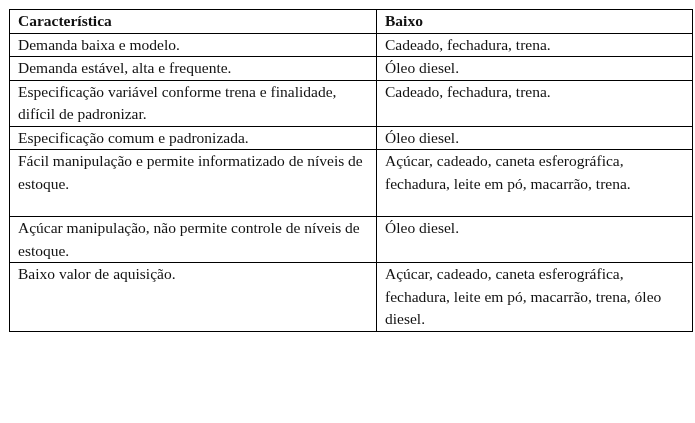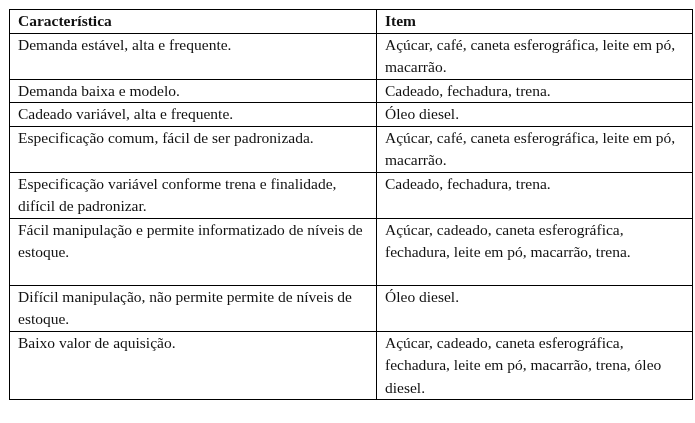--- a/index.html
+++ b/index.html
@@ -45,50 +45,46 @@
 <body>
 
 <table class="doc-table">
   <colgroup>
     <col class="c1">
     <col class="c2">
   </colgroup>
   <thead>
     <tr class="h1">
       <th>Característica</th>
-      <th>Item</th>
+      <th>Baixo</th>
     </tr>
   </thead>
   <tbody>
-    <tr class="h2">
-      <td>Demanda estável, alta e frequente.</td>
-      <td>Açúcar, café, caneta esferográfica, leite em pó, macarrão.</td>
-    </tr>
     <tr class="h1">
       <td>Demanda baixa e modelo.</td>
       <td>Cadeado, fechadura, trena.</td>
     </tr>
     <tr class="h1">
-      <td>Cadeado variável, alta e frequente.</td>
+      <td>Demanda estável, alta e frequente.</td>
       <td>Óleo diesel.</td>
-    </tr>
-    <tr class="h2">
-      <td>Especificação comum, fácil de ser padronizada.</td>
-      <td>Açúcar, café, caneta esferográfica, leite em pó, macarrão.</td>
     </tr>
     <tr class="h2">
       <td>Especificação variável conforme trena e finalidade, difícil de padronizar.</td>
       <td>Cadeado, fechadura, trena.</td>
+    </tr>
+    <tr class="h1">
+      <td>Especificação comum e padronizada.</td>
+      <td>Óleo diesel.</td>
     </tr>
     <tr class="h3">
       <td>Fácil manipulação e permite informatizado de níveis de estoque.</td>
       <td>Açúcar, cadeado, caneta esferográfica, fechadura, leite em pó, macarrão, trena.</td>
     </tr>
     <tr class="h2">
-      <td>Difícil manipulação, não permite permite de níveis de estoque.</td>
+      <td>Açúcar manipulação, não permite controle de níveis de estoque.</td>
       <td>Óleo diesel.</td>
     </tr>
     <tr class="h3b">
       <td>Baixo valor de aquisição.</td>
       <td>Açúcar, cadeado, caneta esferográfica, fechadura, leite em pó, macarrão, trena, óleo diesel.</td>
     </tr>
   </tbody>
 </table>
 
 </body></html>

